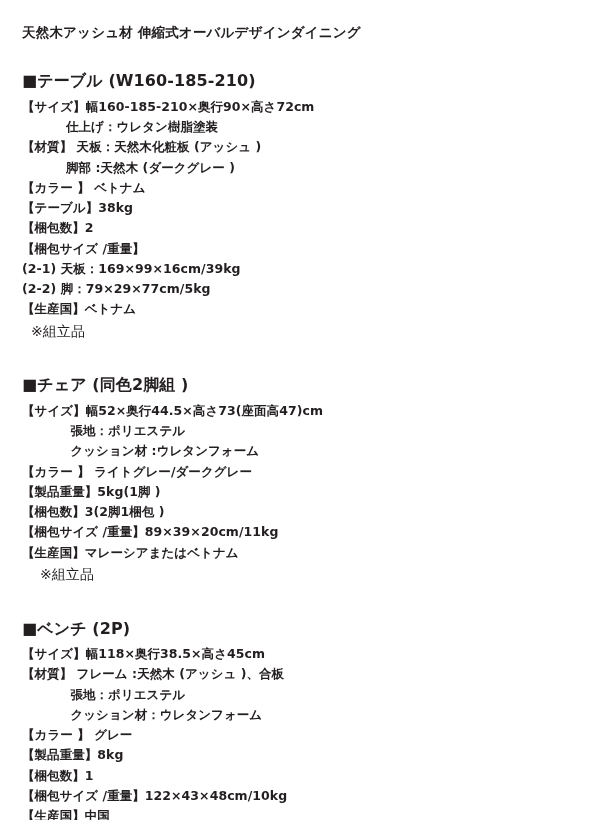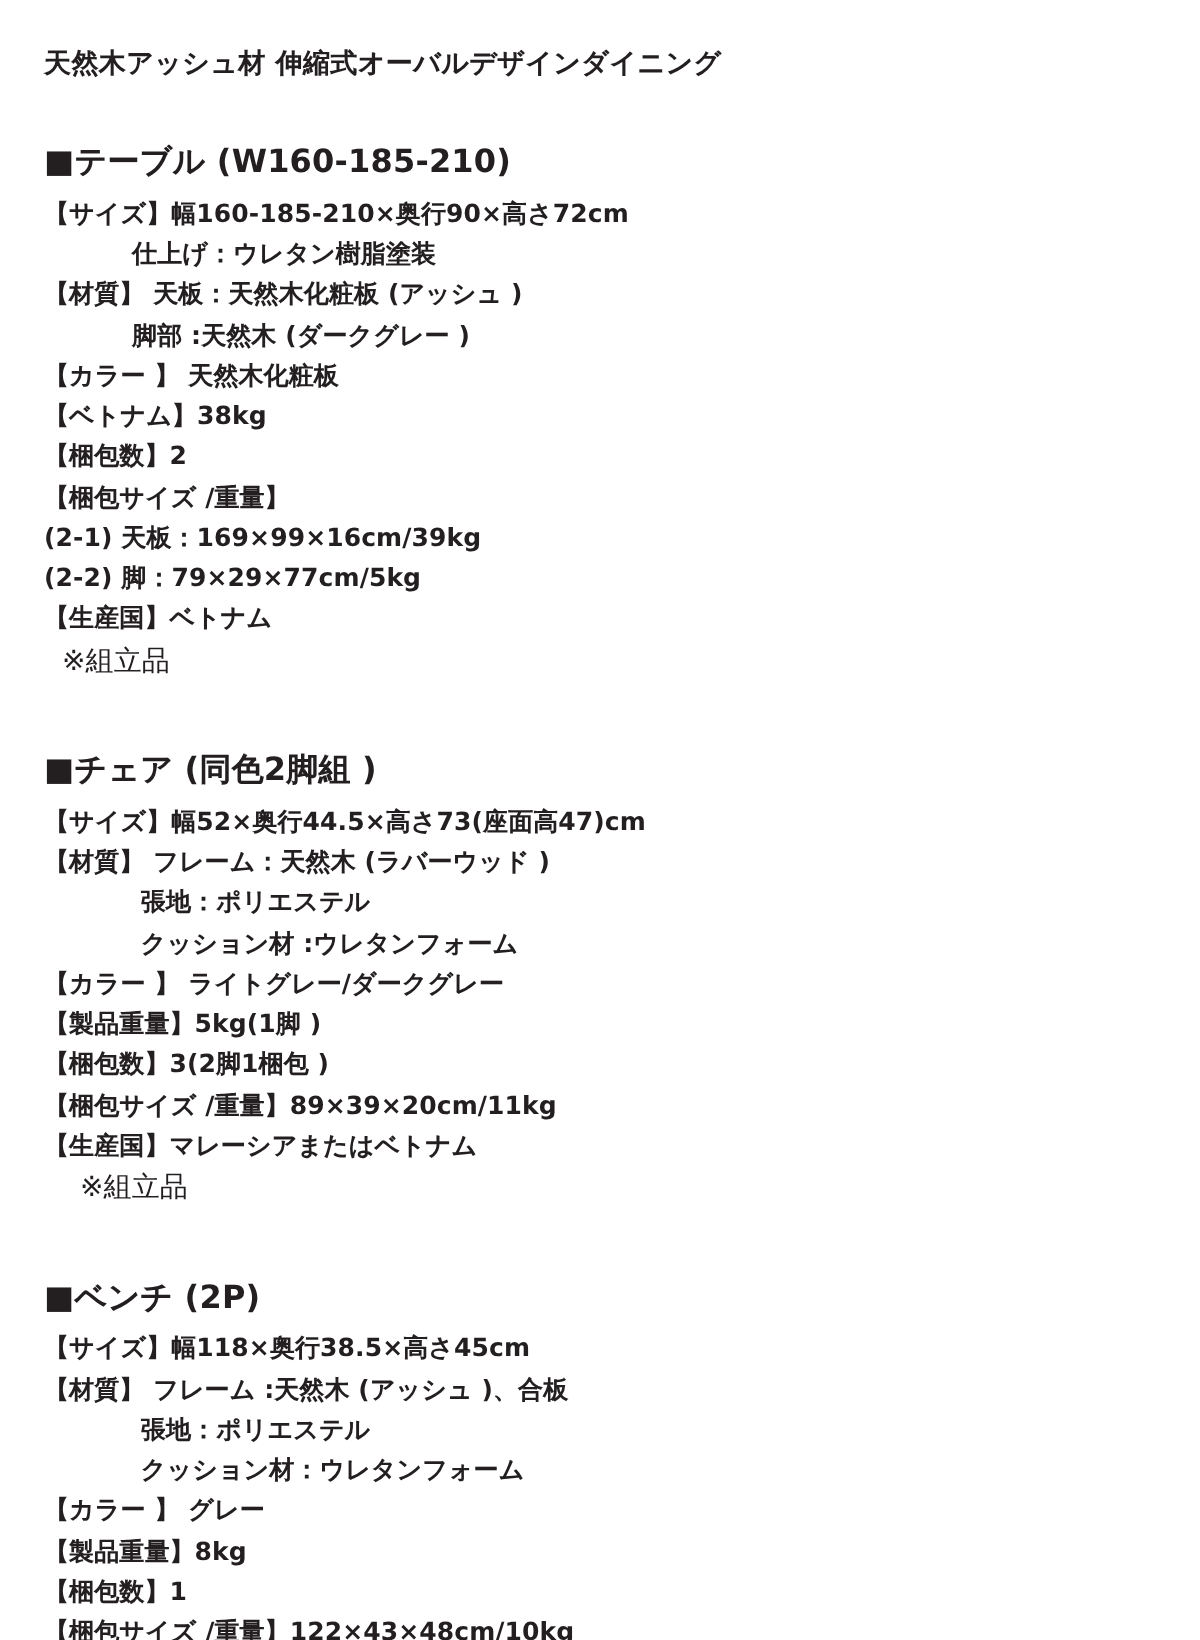--- a/index.html
+++ b/index.html
@@ -64,34 +64,33 @@
 <div class="page">
 
   <h1 class="doc-title">天然木アッシュ材 伸縮式オーバルデザインダイニング</h1>
 
   <div class="section">
     <div class="section-heading">■テーブル (W160-185-210)</div>
     <div class="spec-row">【サイズ】幅160-185-210×奥行90×高さ72cm</div>
     <div class="spec-row">          仕上げ：ウレタン樹脂塗装</div>
     <div class="spec-row">【材質】 天板：天然木化粧板 (アッシュ )</div>
     <div class="spec-row">          脚部 :天然木 (ダークグレー )</div>
-    <div class="spec-row">【カラー 】 天然木化粧板</div>
-    <div class="spec-row">【ベトナム】38kg</div>
+    <div class="spec-row">【カラー 】 ベトナム</div>
+    <div class="spec-row">【テーブル】38kg</div>
     <div class="spec-row">【梱包数】2</div>
     <div class="spec-row">【梱包サイズ /重量】</div>
     <div class="spec-row">(2-1) 天板：169×99×16cm/39kg</div>
     <div class="spec-row">(2-2) 脚：79×29×77cm/5kg</div>
     <div class="spec-row">【生産国】ベトナム</div>
     <div class="note">  ※組立品</div>
   </div>
 
   <div class="section">
     <div class="section-heading">■チェア (同色2脚組 )</div>
     <div class="spec-row">【サイズ】幅52×奥行44.5×高さ73(座面高47)cm</div>
-    <div class="spec-row">【材質】 フレーム：天然木 (ラバーウッド )</div>
     <div class="spec-row">           張地：ポリエステル</div>
     <div class="spec-row">           クッション材 :ウレタンフォーム</div>
     <div class="spec-row">【カラー 】 ライトグレー/ダークグレー</div>
     <div class="spec-row">【製品重量】5kg(1脚 )</div>
     <div class="spec-row">【梱包数】3(2脚1梱包 )</div>
     <div class="spec-row">【梱包サイズ /重量】89×39×20cm/11kg</div>
     <div class="spec-row">【生産国】マレーシアまたはベトナム</div>
     <div class="note">    ※組立品</div>
   </div>
 

